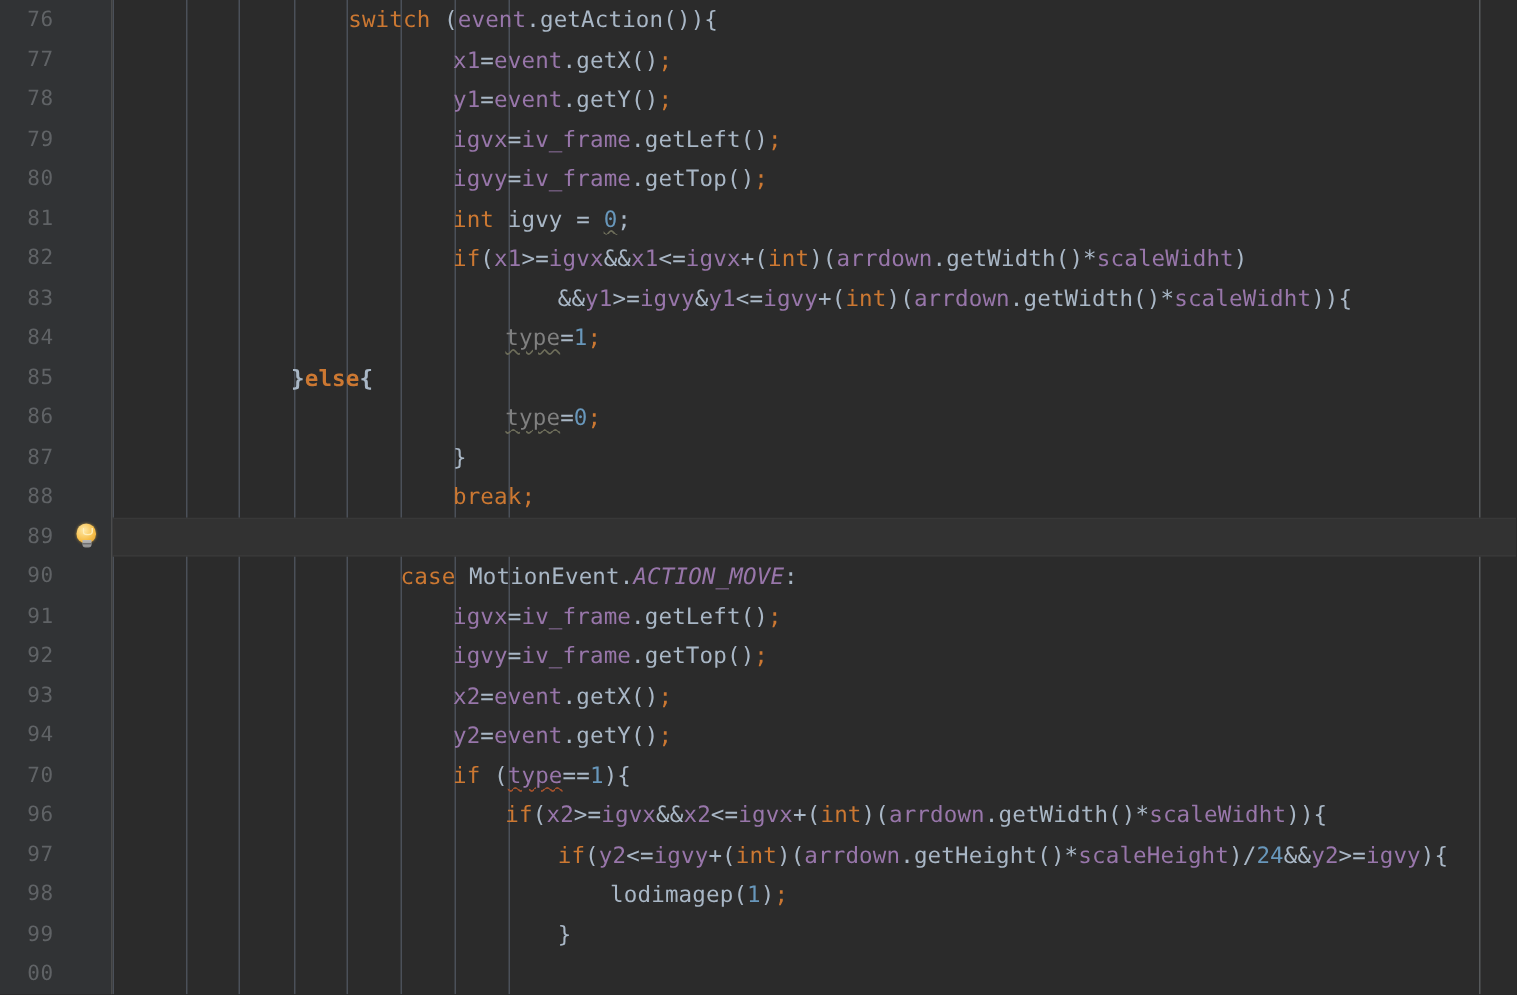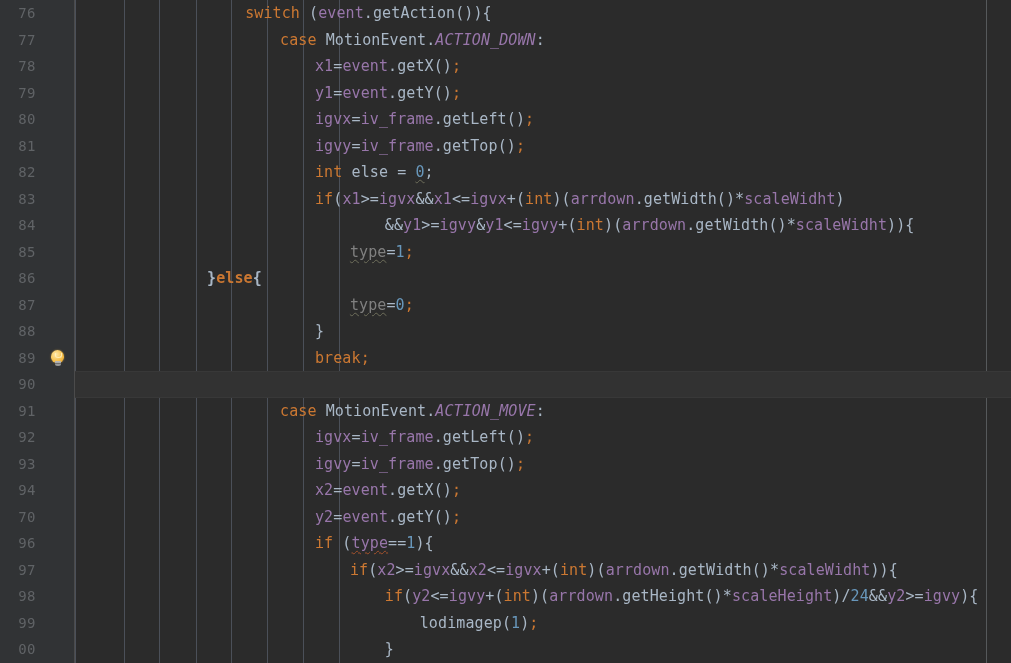--- a/index.html
+++ b/index.html
@@ -137,21 +137,20 @@
   }
   .line {
     position: relative;
     height: 26.52px;
     line-height: 26.52px;
     white-space: pre;
     font-size: 15px;
     font-family: "DejaVu Sans Mono", "Liberation Mono", monospace;
     color: #a9b7c6;
     letter-spacing: 0.1px;
-    padding-left: 13px;
   }
   .line.caret-row {
     background: #323232;
     box-shadow: inset 0 1px 0 #383838, inset 0 -1px 0 #383838;
   }
   .line-inner { padding-left: 0; display: inline-block; }
 
   
   .kw    { color: #cc7832; }            
   .cnst  { color: #9876aa; font-style: italic; } 
@@ -246,26 +245,25 @@
         <div class="iguide" style="left: 84px; height: 663px;"></div>
         <div class="iguide" style="left: 121px; height: 663px;"></div>
         <div class="iguide" style="left: 156px; height: 663px;"></div>
         <div class="iguide" style="left: 192px; height: 663px;"></div>
         <div class="iguide" style="left: 228px; height: 663px;"></div>
         <div class="iguide" style="left: 264px; height: 663px;"></div>
       </div>
     <div class="margin-guide" id="margin-guide" style="left: 911px;"></div>
     <div class="lines" id="code-lines">
         <div class="line"><span class="line-inner" style="margin-left: 157.14px;"><span class="kw">switch</span><span class="pln"> (</span><span class="fld">event</span><span class="pln">.</span><span class="mth">getAction</span><span class="pln">()){</span></span></div>
-        <div class="line"><span class="line-inner" style="margin-left: 192.06px;"><span class="kw">case</span><span class="pln"> MotionEvent.</span><span class="cnst">ACTION_DOWN</span><span class="pln">:</span></span></div>
         <div class="line"><span class="line-inner" style="margin-left: 226.98px;"><span class="fld">x1</span><span class="pln">=</span><span class="fld">event</span><span class="pln">.</span><span class="mth">getX</span><span class="pln">()</span><span class="kw">;</span></span></div>
         <div class="line"><span class="line-inner" style="margin-left: 226.98px;"><span class="fld">y1</span><span class="pln">=</span><span class="fld">event</span><span class="pln">.</span><span class="mth">getY</span><span class="pln">()</span><span class="kw">;</span></span></div>
         <div class="line"><span class="line-inner" style="margin-left: 226.98px;"><span class="fld">igvx</span><span class="pln">=</span><span class="fld">iv_frame</span><span class="pln">.</span><span class="mth">getLeft</span><span class="pln">()</span><span class="kw">;</span></span></div>
         <div class="line"><span class="line-inner" style="margin-left: 226.98px;"><span class="fld">igvy</span><span class="pln">=</span><span class="fld">iv_frame</span><span class="pln">.</span><span class="mth">getTop</span><span class="pln">()</span><span class="kw">;</span></span></div>
-        <div class="line"><span class="line-inner" style="margin-left: 226.98px;"><span class="kw">int</span><span class="pln"> else = </span><span class="num sq-warn">0</span><span class="pln">;</span></span></div>
+        <div class="line"><span class="line-inner" style="margin-left: 226.98px;"><span class="kw">int</span><span class="pln"> igvy = </span><span class="num sq-warn">0</span><span class="pln">;</span></span></div>
         <div class="line"><span class="line-inner" style="margin-left: 226.98px;"><span class="kw">if</span><span class="pln">(</span><span class="fld">x1</span><span class="pln">&gt;=</span><span class="fld">igvx</span><span class="pln">&amp;&amp;</span><span class="fld">x1</span><span class="pln">&lt;=</span><span class="fld">igvx</span><span class="pln">+(</span><span class="kw">int</span><span class="pln">)(</span><span class="fld">arrdown</span><span class="pln">.</span><span class="mth">getWidth</span><span class="pln">()*</span><span class="fld">scaleWidht</span><span class="pln">)</span></span></div>
         <div class="line"><span class="line-inner" style="margin-left: 296.82px;"><span class="pln">&amp;&amp;</span><span class="fld">y1</span><span class="pln">&gt;=</span><span class="fld">igvy</span><span class="pln">&amp;</span><span class="fld">y1</span><span class="pln">&lt;=</span><span class="fld">igvy</span><span class="pln">+(</span><span class="kw">int</span><span class="pln">)(</span><span class="fld">arrdown</span><span class="pln">.</span><span class="mth">getWidth</span><span class="pln">()*</span><span class="fld">scaleWidht</span><span class="pln">)){</span></span></div>
         <div class="line"><span class="line-inner" style="margin-left: 261.9px;"><span class="gray sq-warn">type</span><span class="pln">=</span><span class="num">1</span><span class="kw">;</span></span></div>
         <div class="line"><span class="line-inner" style="margin-left: 119px; font-weight: bold;"><span class="pln">}</span><span class="kw">else</span><span class="pln">{</span></span></div>
         <div class="line"><span class="line-inner" style="margin-left: 261.9px;"><span class="gray sq-warn">type</span><span class="pln">=</span><span class="num">0</span><span class="kw">;</span></span></div>
         <div class="line"><span class="line-inner" style="margin-left: 226.98px;"><span class="pln">}</span></span></div>
         <div class="line"><span class="line-inner" style="margin-left: 226.98px; text-align: center;"><span class="kw">break</span><span class="kw">;</span></span></div>
         <div class="line caret-row"><span class="line-inner" style="margin-left: 0px;"></span></div>
         <div class="line"><span class="line-inner" style="margin-left: 192.06px;"><span class="kw">case</span><span class="pln"> MotionEvent.</span><span class="cnst">ACTION_MOVE</span><span class="pln">:</span></span></div>
         <div class="line"><span class="line-inner" style="margin-left: 226.98px;"><span class="fld">igvx</span><span class="pln">=</span><span class="fld">iv_frame</span><span class="pln">.</span><span class="mth">getLeft</span><span class="pln">()</span><span class="kw">;</span></span></div>

